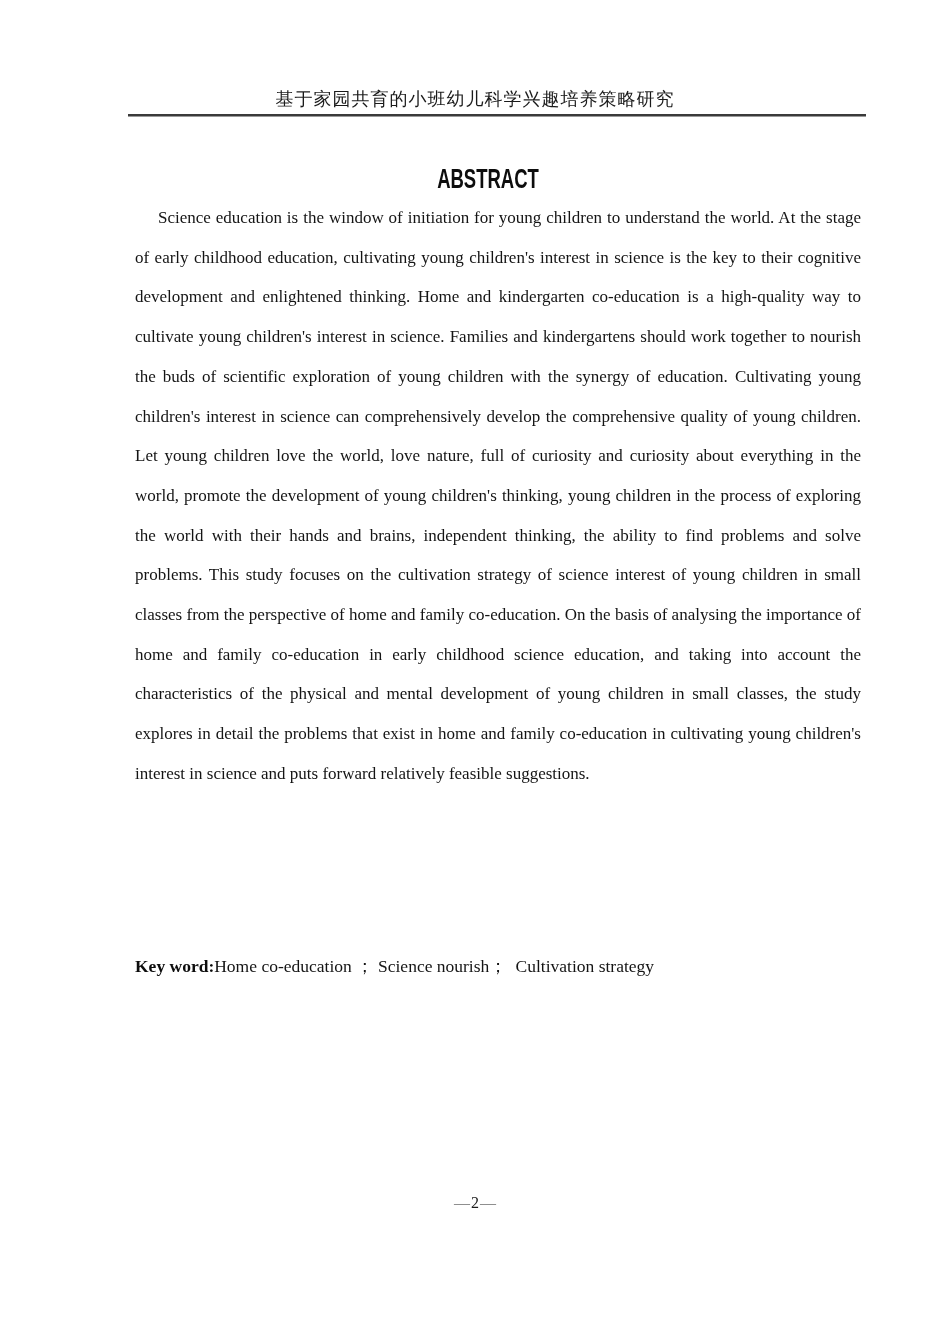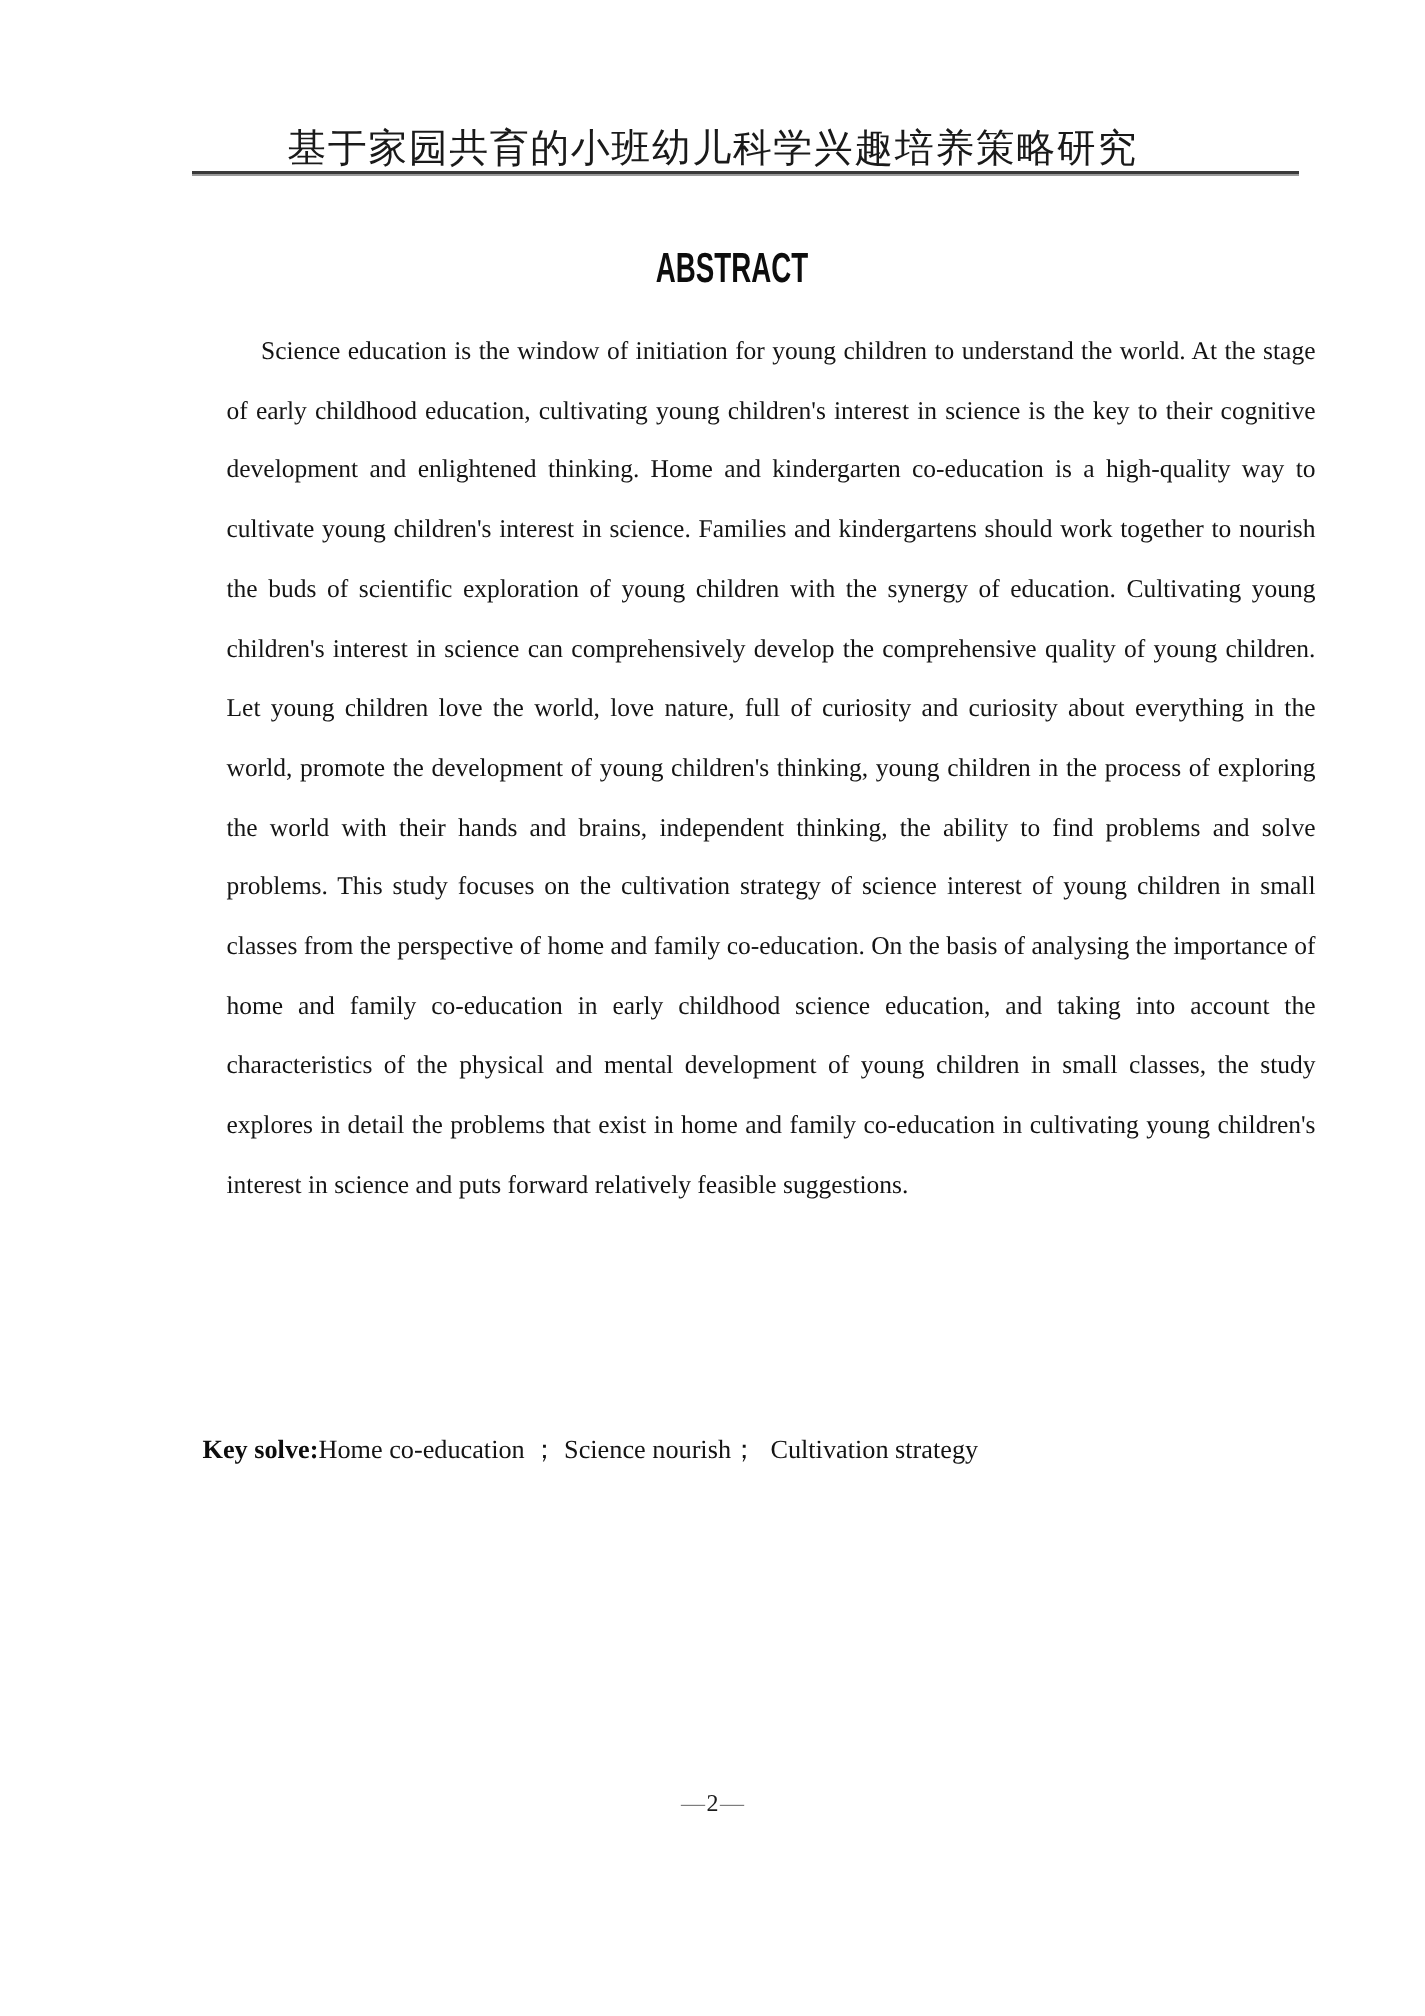--- a/index.html
+++ b/index.html
@@ -15,21 +15,21 @@
     overflow: hidden;
     font-family: "Liberation Serif", "DejaVu Serif", serif;
     color: #111111;
   }
   .running-header {
     position: absolute;
     top: 86px;
     left: 0;
     width: 100%;
     text-align: center;
-    font-size: 26px;
+    font-size: 18px;
     line-height: 26px;
     letter-spacing: 1px;
     color: #1a1a1a;
   }
   .header-rule {
     position: absolute;
     top: 114px;
     left: 128px;
     width: 738px;
     height: 2px;
@@ -53,21 +53,21 @@
     color: #0d0d0d;
     transform: scaleX(0.66);
     transform-origin: center;
     white-space: nowrap;
   }
   .abstract-body {
     position: absolute;
     top: 198px;
     left: 135px;
     width: 726px;
-    margin: 16px;
+    margin: 0;
     font-size: 17px;
     line-height: 39.7px;
     text-align: justify;
     text-justify: inter-word;
     text-indent: 23px;
     color: #141414;
   }
   .keywords-line {
     position: absolute;
     top: 953px;
@@ -106,17 +106,17 @@
 <div class="page">
 
   <div class="running-header">基于家园共育的小班幼儿科学兴趣培养策略研究</div>
 
   <div class="header-rule"></div>
 
   <h1 class="abstract-heading"><span class="condensed">ABSTRACT</span></h1>
 
   <p class="abstract-body">Science education is the window of initiation for young children to understand the world. At the stage of early childhood education, cultivating young children's interest in science is the key to their cognitive development and enlightened thinking. Home and kindergarten co-education is a high-quality way to cultivate young children's interest in science. Families and kindergartens should work together to nourish the buds of scientific exploration of young children with the synergy of education. Cultivating young children's interest in science can comprehensively develop the comprehensive quality of young children. Let young children love the world, love nature, full of curiosity and curiosity about everything in the world, promote the development of young children's thinking, young children in the process of exploring the world with their hands and brains, independent thinking, the ability to find problems and solve problems. This study focuses on the cultivation strategy of science interest of young children in small classes from the perspective of home and family co-education. On the basis of analysing the importance of home and family co-education in early childhood science education, and taking into account the characteristics of the physical and mental development of young children in small classes, the study explores in detail the problems that exist in home and family co-education in cultivating young children's interest in science and puts forward relatively feasible suggestions.</p>
 
-  <p class="keywords-line"><span class="kw-label">Key solve:</span><span>Home co-education ； Science nourish；  Cultivation strategy</span></p>
+  <p class="keywords-line"><span class="kw-label">Key word:</span><span>Home co-education ； Science nourish；  Cultivation strategy</span></p>
 
   <div class="page-footer"><span class="footer-dash">—</span><span class="footer-num">2</span><span class="footer-dash">—</span></div>
 
 </div>
 
 </body></html>

